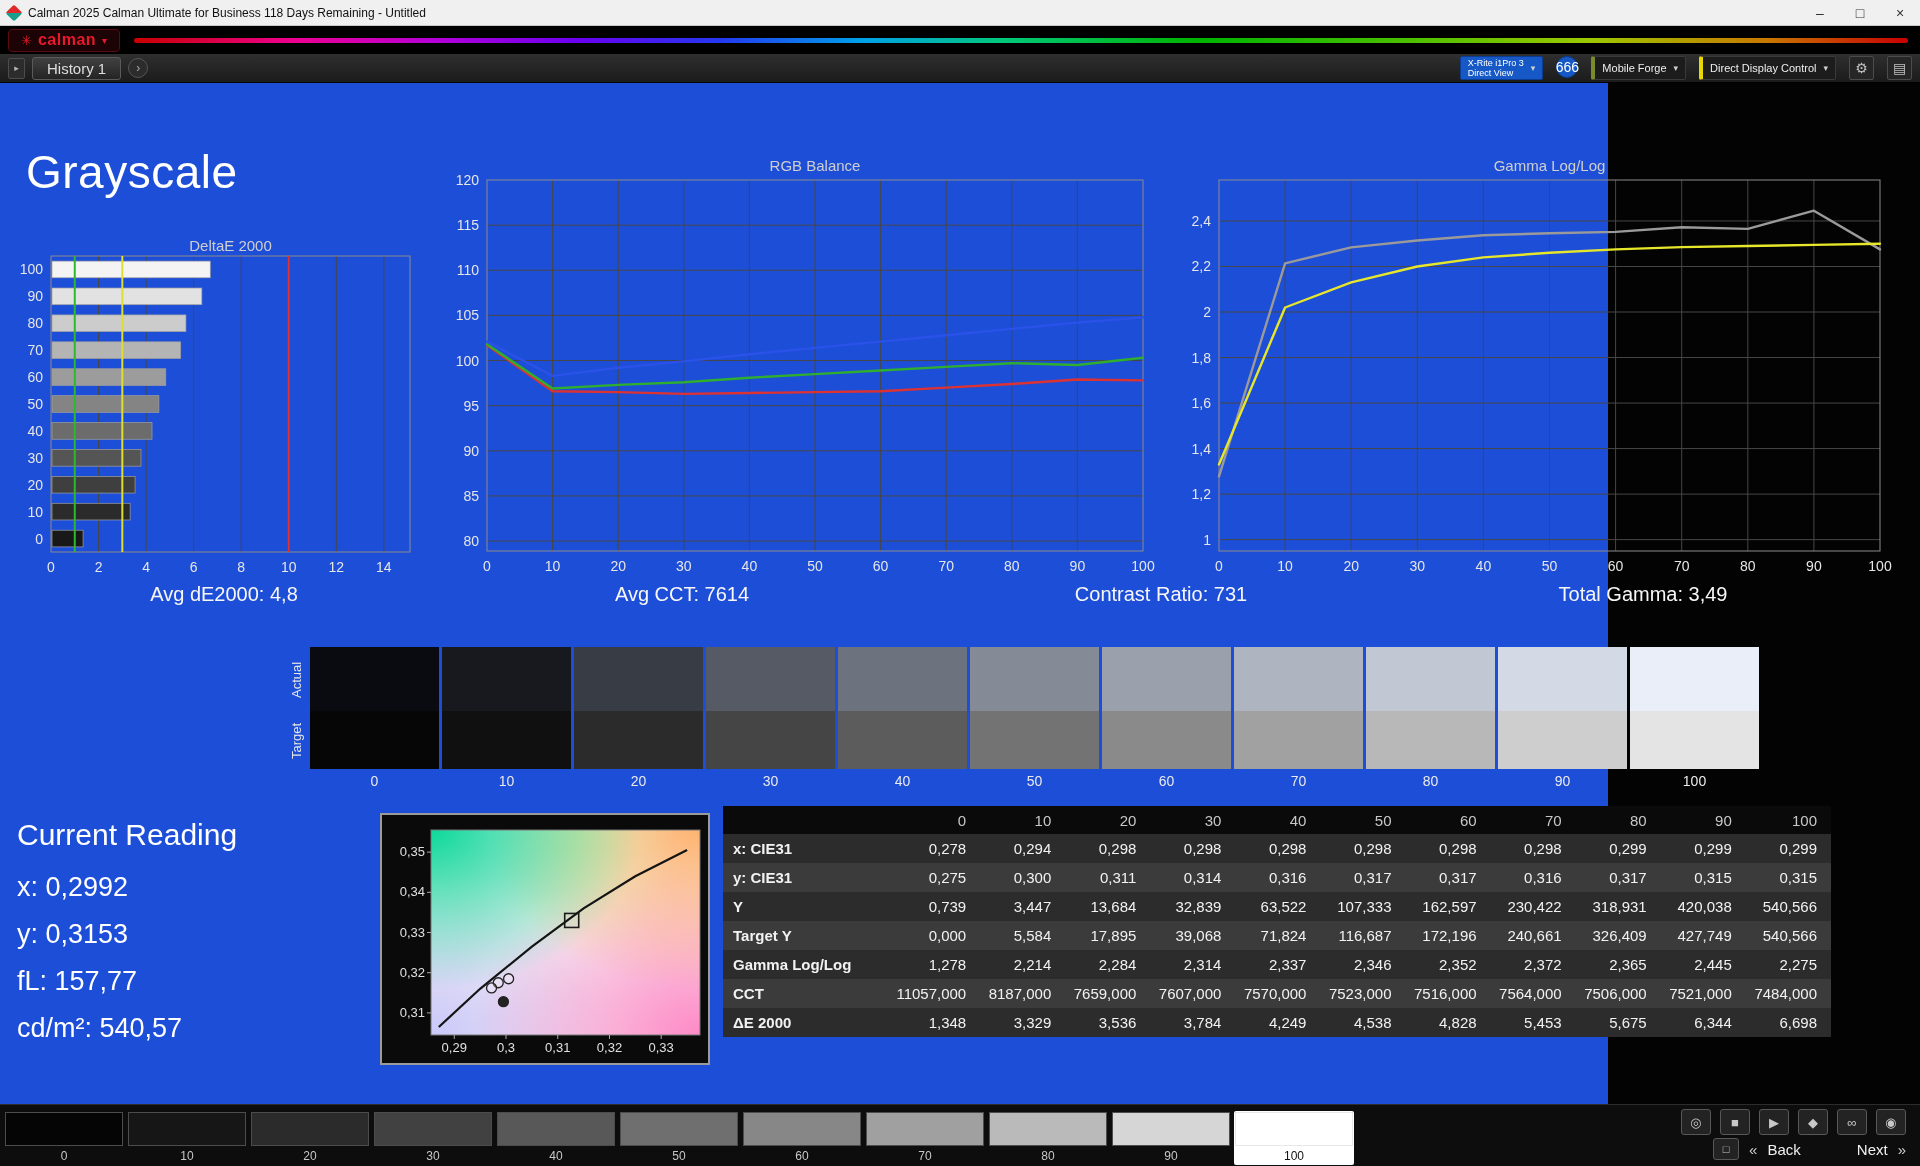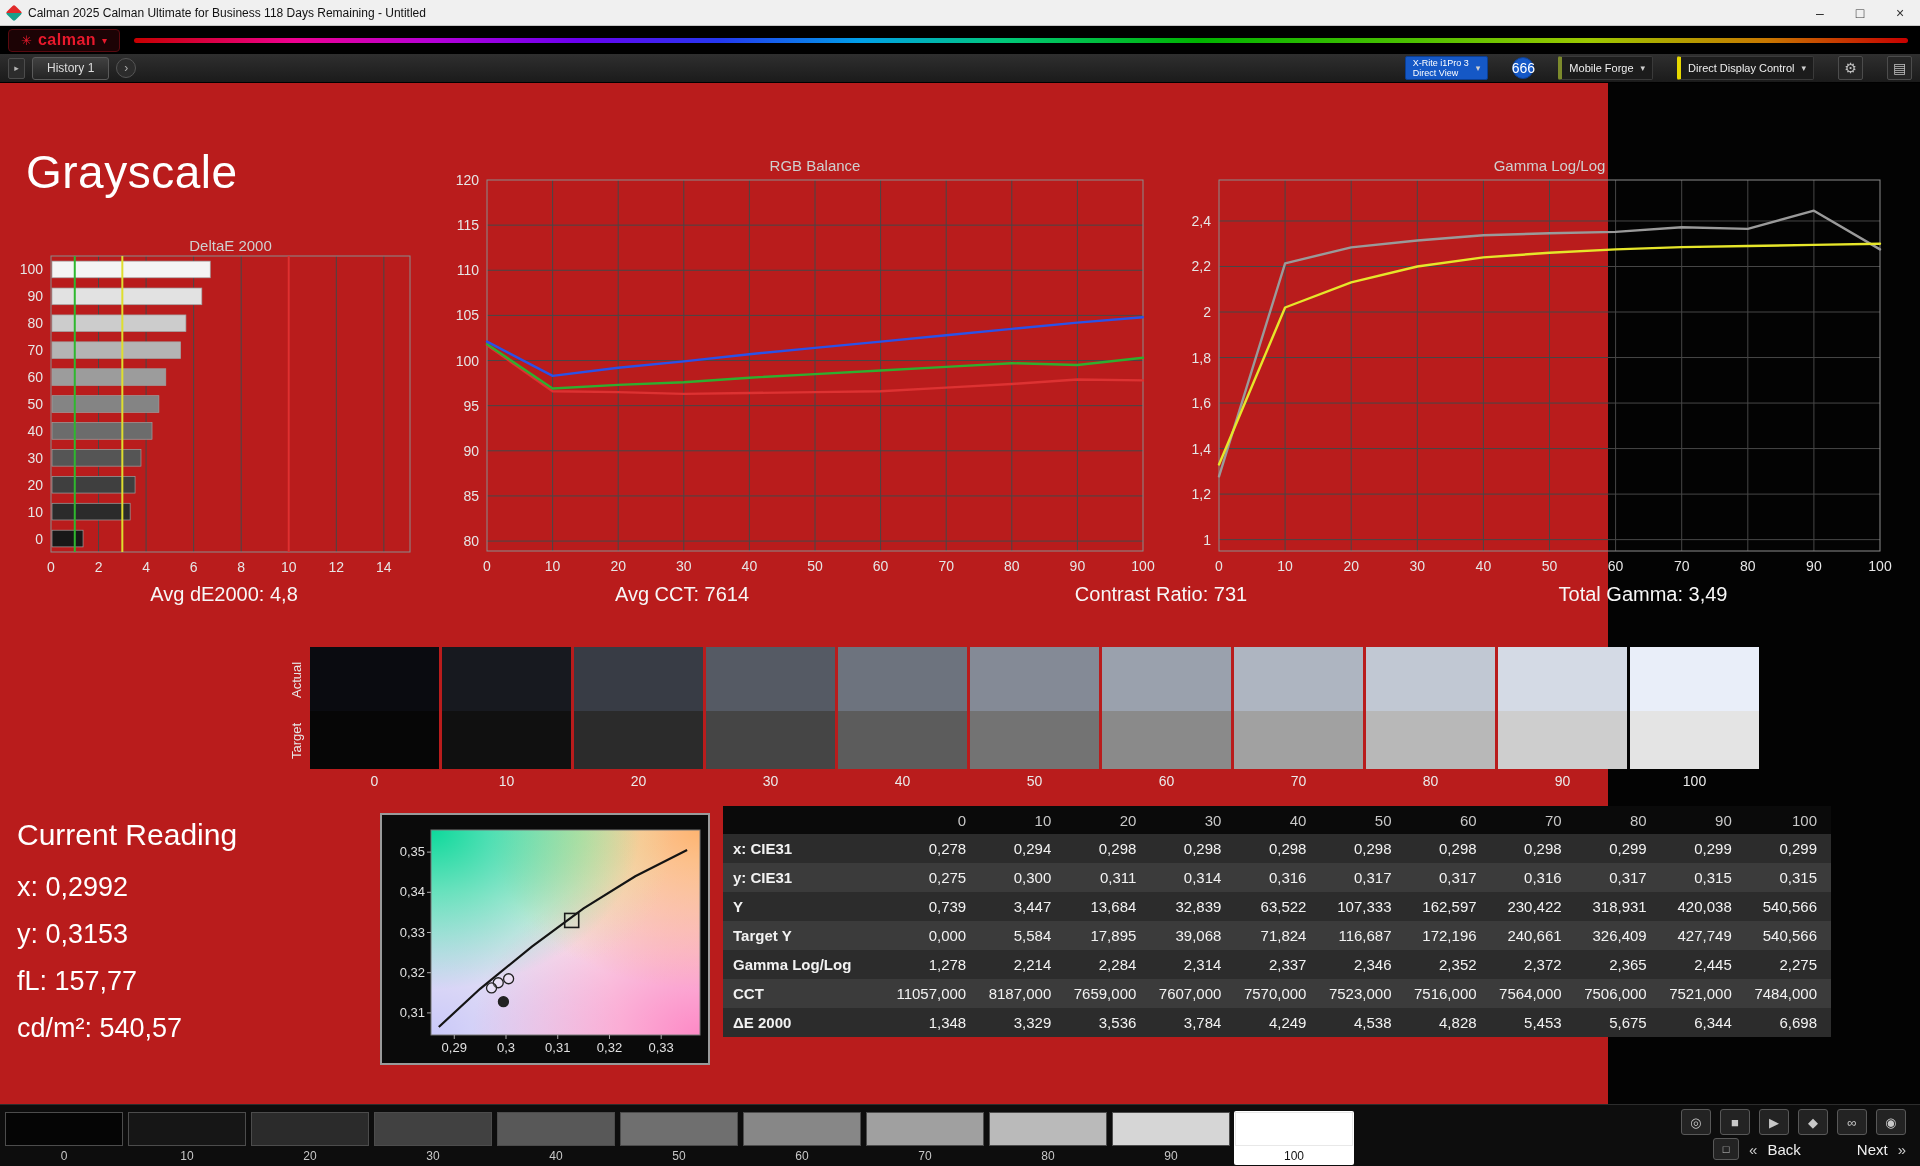--- a/index.html
+++ b/index.html
@@ -18,34 +18,34 @@
   #logo{display:flex;align-items:center;gap:6px;margin-left:8px;height:23px;padding:0 12px;background:#1c0305;border:1px solid #5a0a10;border-radius:4px}
   #logo .flower{color:#e8192c;font-size:13px;line-height:1}
   #logo .word{color:#e8192c;font-weight:bold;font-size:16px;letter-spacing:.5px;line-height:1}
   #logo .caret{color:#e8192c;font-size:10px}
   #rainbow{flex:1;height:5px;margin:0 12px 0 14px;border-radius:3px;
     background:linear-gradient(90deg,#c80000 0%,#ee0090 9%,#b400d8 17%,#6a00f0 25%,#2438f0 33%,#00a0e8 41%,#00c87a 49%,#00b400 60%,#4cc000 72%,#9cc800 82%,#c87800 92%,#c80000 100%)}
 
   
   #toolbar{position:absolute;top:54px;left:0;width:1920px;height:29px;background:linear-gradient(#2f2f2f,#1b1b1b);border-bottom:1px solid #000;display:flex;align-items:center;padding:0 8px;gap:7px}
   .tb-expander{width:17px;height:21px;background:#2c2c2c;border:1px solid #4c4c4c;color:#b8b8b8;font-size:9px;display:flex;align-items:center;justify-content:center;border-radius:2px}
-  .tb-tab{height:23px;padding:0 14px;background:linear-gradient(#414141,#242424);border:1px solid #5a5a5a;border-radius:3px;color:#ddd;font-size:12px;display:flex;align-items:center}
+  .tb-tab{height:23px;padding:0 14px;background:linear-gradient(#414141,#242424);border:1px solid #5a5a5a;border-radius:3px;color:#ddd;font-size:15px;display:flex;align-items:center}
   .tb-nav{width:20px;height:20px;border-radius:50%;background:#2c2c2c;border:1px solid #555;color:#aaa;font-size:12px;display:flex;align-items:center;justify-content:center}
-  .tb-right{margin-left:auto;display:flex;align-items:center;gap:24px}
+  .tb-right{margin-left:auto;display:flex;gap:13px}
   .dd{height:24px;display:flex;align-items:center;gap:7px;background:#1c1c1c;border:1px solid #3a3a3a;color:#eee;padding:0 7px;font-size:11px;border-radius:2px}
   .dd .caret{color:#cfcfcf;font-size:9px}
   .dd.blue{background:#1558c6;border-color:#0b3e92;color:#fff}
   .dd .two{line-height:10px;font-size:9px}
   .dd.stripe-olive{border-left:4px solid #7c8a2c}
   .dd.stripe-yellow{border-left:4px solid #e6d800}
   .badge{width:22px;height:22px;border-radius:50%;background:#1558c6;border:1px solid #0b3e92;color:#fff;font-size:14px;display:flex;align-items:center;justify-content:center}
   .tb-icon{width:25px;height:24px;background:#262626;border:1px solid #4c4c4c;border-radius:2px;color:#c0c0c0;font-size:14px;display:flex;align-items:center;justify-content:center}
 
   
-  #main{position:absolute;top:83px;left:0;width:1608px;height:1021px;background:#b91c1c}
+  #main{position:absolute;top:83px;left:0;width:1608px;height:1021px;background:#1d4ed8}
   #grayscale-title{position:absolute;left:26px;top:62px;font-size:46px;color:#fff;letter-spacing:.5px}
   .chart-title{position:absolute;color:#cfcfcf;font-size:15px;text-align:center}
   #deltae-title{left:51px;width:359px;top:154px}
   #rgb-title{left:487px;width:656px;top:74px}
   #gamma-title{left:1219px;width:661px;top:74px}
   svg.chart{position:absolute;overflow:visible}
   #deltae-svg{left:0;top:163px;width:440px;height:340px}
   #rgb-svg{left:440px;top:67px;width:720px;height:436px}
   #gamma-svg{left:1170px;top:67px;width:750px;height:436px}
   .stat{position:absolute;top:500px;transform:translateX(-50%);color:#f7f7f7;font-size:20px;white-space:nowrap}

